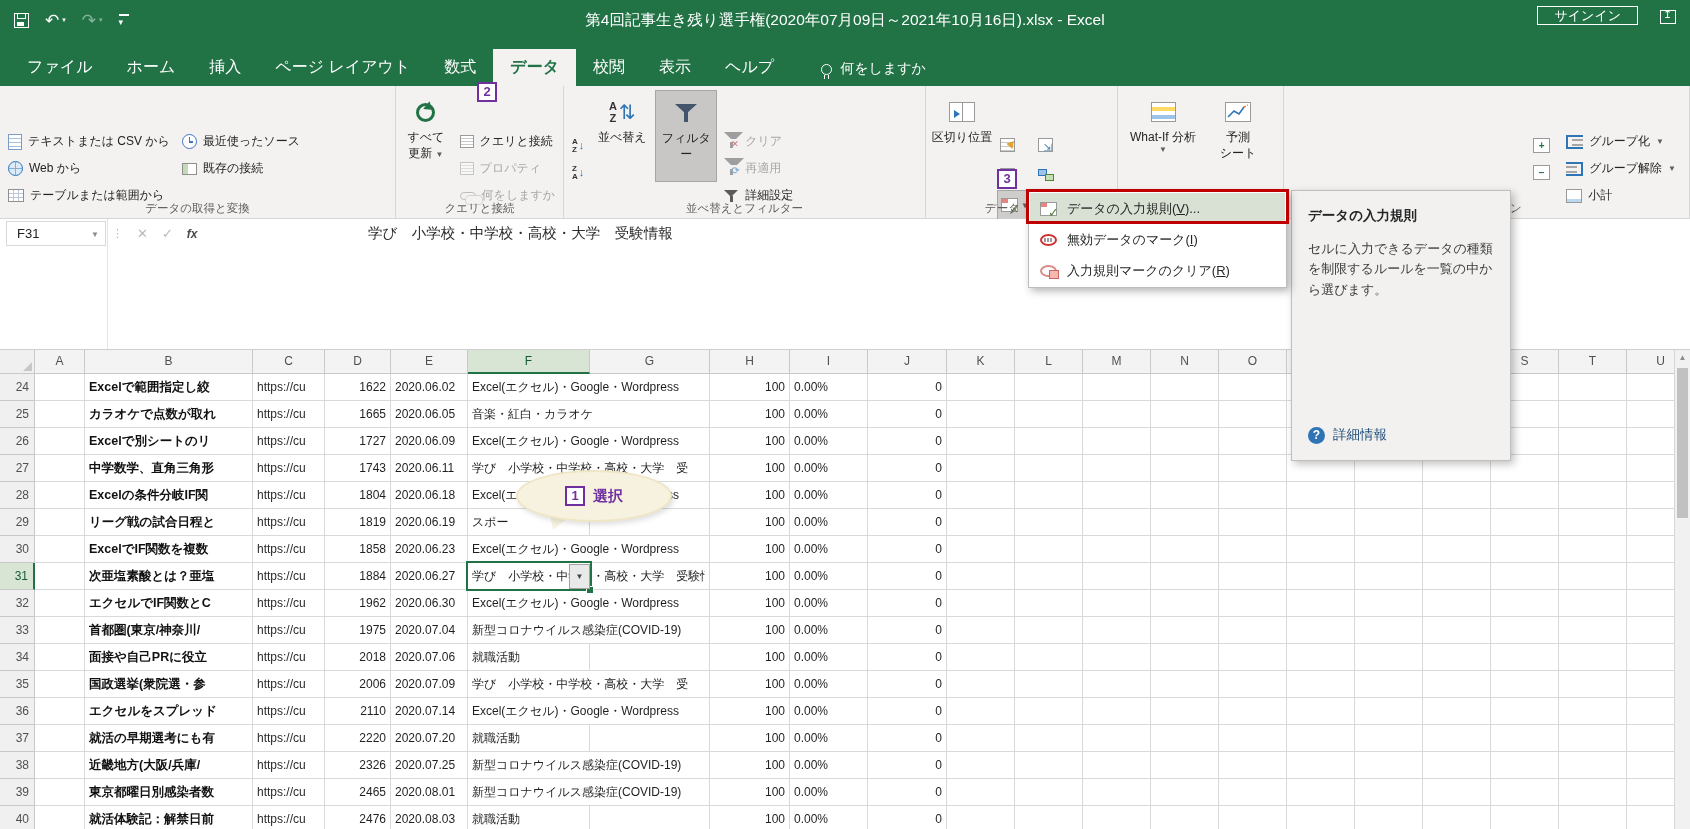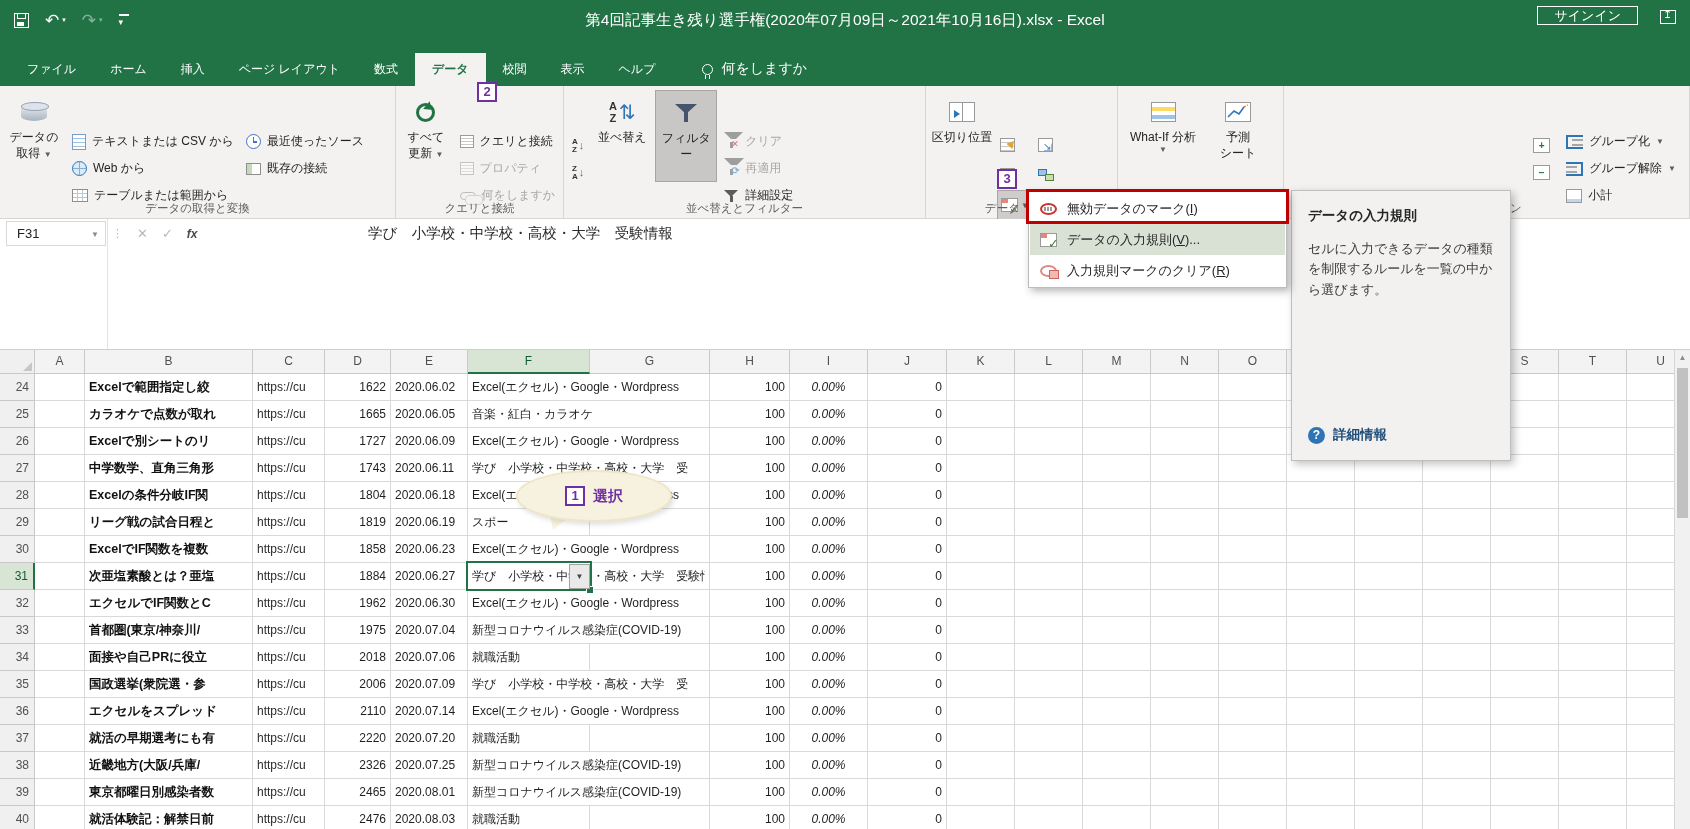--- a/index.html
+++ b/index.html
@@ -20,21 +20,21 @@
   .tinycaret { font-size:7px; margin-left:1px; }
   .dim { opacity:.45; }
   .ic-custom { position:relative; font-size:9px; padding-top:4px; }
   .ic-custom::before { content:''; position:absolute; top:1px; left:0; width:10px; height:2px; background:#fff; }
   .title { position:absolute; left:300px; right:300px; top:0; height:40px; line-height:40px; text-align:center; font-size:15.5px; white-space:nowrap; overflow:hidden; }
   .signin { position:absolute; right:52px; top:6px; height:19px; padding:0 16px; background:transparent; border:1px solid #fff; color:#fff; font-size:13px; font-family:inherit; }
   .winicon { position:absolute; right:14px; top:10px; width:16px; height:14px; border:1.6px solid #fff; }
   .winicon::after { content:'↥'; position:absolute; left:2px; top:-3px; font-size:11px; color:#fff; }
   
   .tabrow { position:absolute; left:0; top:40px; width:100%; height:46px; background:#217346; display:flex; align-items:flex-end; padding-left:10px; }
-  .tab { color:#fff; font-size:12px; padding:8px 17px; white-space:nowrap; }
+  .tab { color:#fff; font-size:16px; padding:8px 17px; white-space:nowrap; }
   .tab.active { background:#f3f2f1; color:#217346; font-weight:bold; }
   .assist { display:flex; align-items:center; gap:8px; color:#fff; font-size:14px; padding:8px 16px; margin-left:14px; }
   .bulb { width:11px; height:11px; border:1.5px solid #fff; border-radius:50%; position:relative; }
   .bulb::after { content:''; position:absolute; left:2px; top:10px; width:3px; height:4px; border-left:1.5px solid #fff; border-right:1.5px solid #fff; }
   
   .ribbon { position:absolute; left:0; top:86px; width:100%; height:133px; background:#f3f2f1; border-bottom:1px solid #d8d6d4; display:flex; }
   .group { position:relative; border-right:1px solid #d8d6d4; padding:4px 3px 18px 3px; display:flex; align-items:flex-start; gap:2px; flex:none; }
   .glabel { position:absolute; bottom:2px; left:0; width:100%; text-align:center; font-size:11.5px; color:#605e5c; white-space:nowrap; }
   .bigbtn { width:62px; min-height:92px; display:flex; flex-direction:column; align-items:center; padding-top:5px; font-size:12px; color:#252423; text-align:center; line-height:1.35; }
   .bigbtn .bicon { height:34px; display:flex; align-items:center; justify-content:center; }
@@ -131,21 +131,21 @@
   .rows { position:absolute; left:0; top:24px; width:1700px; }
   .row { display:flex; height:27px; }
   .rh { width:35px; flex:none; background:#f0f0f0; border-right:1px solid #c9c9c9; border-bottom:1px solid #c9c9c9; font-size:12px; color:#505050; text-align:right; padding-right:5px; line-height:26px; }
   .cell { flex:none; border-right:1px solid #d9d9d9; border-bottom:1px solid #d9d9d9; font-size:12px; color:#1f1f1f; line-height:26px; padding:0 4px; white-space:nowrap; overflow:hidden; }
   .c-a{width:50px} .c-b{width:168px; font-weight:bold; font-size:12.5px; color:#111;}
   .c-c{width:72px; color:#2a2a2a;} .c-d{width:66px; text-align:right;}
   .c-e{width:77px;} 
   .c-fg{width:242px; position:relative; padding:0;}
   .c-fg::before{content:''; position:absolute; left:121px; top:0; bottom:0; width:1px; background:#d9d9d9;}
   .c-fg .fgtext{position:relative; z-index:1; display:inline-block; background:#fff; max-width:237px; overflow:hidden; white-space:nowrap; padding:0 2px 0 4px; vertical-align:top;}
-  .c-h{width:80px; text-align:right;} .c-i{width:78px; text-align:center;font-style:italic;} .c-j{width:79px; text-align:right;}
+  .c-h{width:80px; text-align:right;} .c-i{width:78px; text-align:left;} .c-j{width:79px; text-align:right;}
   .c-fill{flex:1; border-bottom:1px solid #d9d9d9; background:repeating-linear-gradient(90deg,transparent 0 67px,#d9d9d9 67px 68px);}
   .rows > div:nth-of-type(8) .rh { background:#d9e5d4; color:#135b33; border-right:2px solid #217346; }
   
   .vscroll { position:absolute; left:1674px; top:350px; width:16px; height:479px; background:#f1f1f1; border-left:1px solid #d6d6d6; z-index:20; }
   .vscroll .sb-up { height:16px; color:#8a8a8a; font-size:8px; text-align:center; line-height:16px; }
   .vscroll .sb-thumb { margin:2px 2px; height:150px; background:#c1c1c1; } 
   .f31-border { position:absolute; left:466px; top:561px; width:126px; height:30px; border:2px solid #217346; z-index:30; pointer-events:none; }
   .fill-handle { position:absolute; left:586px; top:586px; width:8px; height:8px; background:#217346; border:1px solid #fff; z-index:31; }
   .dv-drop { position:absolute; left:569px; top:564px; width:21px; height:25px; background:#e9e9e9; border:1px solid #a3a3a3; color:#444; font-size:8px; text-align:center; line-height:24px; z-index:32; }
   .callout { position:absolute; left:516px; top:470px; width:156px; height:52px; background:#f7f2df; border:2px solid #efe6c5; border-radius:50%; box-shadow:2px 3px 5px rgba(0,0,0,.12); display:flex; align-items:center; justify-content:center; gap:8px; z-index:40; }
@@ -157,21 +157,21 @@
   .ann3 { left:997px; top:169px; }
   .menu { position:absolute; left:1028px; top:191px; width:259px; background:#fff; border:1px solid #bcbcbc; box-shadow:3px 3px 8px rgba(0,0,0,.3); padding:1px; z-index:50; }
   .mitem { height:31px; display:flex; align-items:center; gap:10px; padding:0 10px; font-size:13px; color:#262626; white-space:nowrap; }
   .mitem.hl { background:#d8e1d4; }
   .redbox { position:absolute; left:1026px; top:189px; width:263px; height:35px; border:3px solid #c00000; z-index:55; pointer-events:none; }
   .tip { position:absolute; left:1291px; top:190px; width:220px; height:271px; background:#f2f1f0; border:1px solid #bfbfbf; box-shadow:3px 3px 8px rgba(0,0,0,.25); padding:14px 16px; z-index:45; font-size:13px; color:#3c3c3c; line-height:1.6; }
   .tip .tip-title { font-weight:bold; color:#262626; font-size:13.5px; margin-bottom:12px; }
   .tip .tip-body { margin-bottom:14px; }
   .tip .tip-link { position:absolute; left:16px; bottom:14px; display:flex; align-items:center; gap:8px; }
   .qmark { width:17px; height:17px; border-radius:50%; background:#2e74b5; color:#fff; font-size:12px; font-weight:bold; text-align:center; line-height:17px; flex:none; }
-  .tip-link-text { color:#1f4e79; font-weight:bold; font-size:13.5px; }
+  .tip-link-text { color:#1f4e79; font-weight:normal; font-size:13.5px; }
 </style>
 </head>
 <body>
 
 <div class="app">
 
   <div class="titlebar">
     <div class="qat">
       <span class="qbtn">
           <span class="ic-save"></span>
@@ -205,27 +205,20 @@
     <div class="tab">ヘルプ</div>
     <div class="assist">
       <span class="bulb"></span>
       <span>何をしますか</span>
     </div>
   </div>
 
   <div class="ribbon">
 
     <div class="group" style="width:396px">
-      <div class="bigbtn">
-        <span class="bicon">
-            <span class="icon ic-db"></span>
-          </span>
-        <span>データの</span>
-        <span><span>取得</span> <span class="caret">▼</span></span>
-      </div>
       <div class="smallcol">
         <div class="sbtn">
             <span class="icon ic-doc"></span>
             <span>テキストまたは CSV から</span>
           </div>
         <div class="sbtn">
             <span class="icon ic-globe"></span>
             <span>Web から</span>
           </div>
         <div class="sbtn">
@@ -703,27 +696,27 @@
   <div class="callout-tail"></div>
   <div class="callout">
     <span class="annbox inline">1</span>
     <span class="step-label">選択</span>
   </div>
 
   <div class="annbox ann2">2</div>
   <div class="annbox ann3">3</div>
 
   <div class="menu">
+    <div class="mitem hl">
+      <span class="icon ic-val"></span>
+      <span><span>データの入力規則(</span><u>V</u><span>)...</span></span>
+    </div>
     <div class="mitem">
       <span class="icon ic-invalid"></span>
       <span><span>無効データのマーク(</span><u>I</u><span>)</span></span>
-    </div>
-    <div class="mitem hl">
-      <span class="icon ic-val"></span>
-      <span><span>データの入力規則(</span><u>V</u><span>)...</span></span>
     </div>
     <div class="mitem">
       <span class="icon ic-clearval"></span>
       <span><span>入力規則マークのクリア(</span><u>R</u><span>)</span></span>
     </div>
   </div>
   <div class="redbox"></div>
 
   <div class="tip">
     <div class="tip-title">データの入力規則</div>

